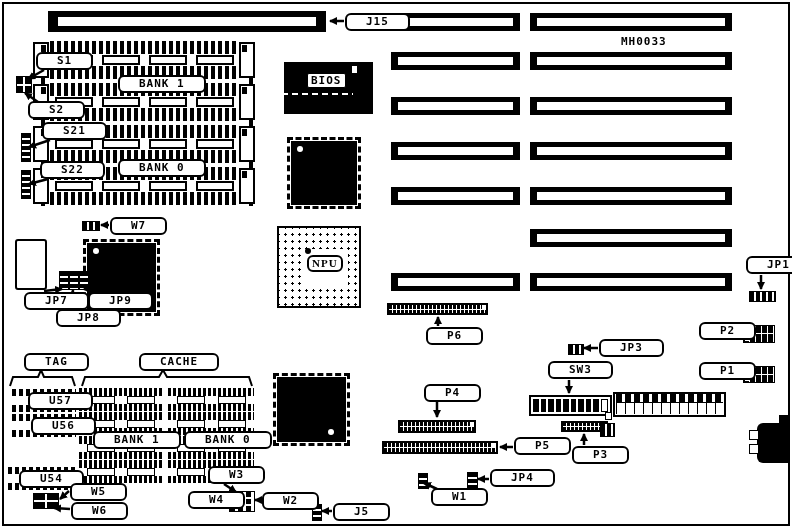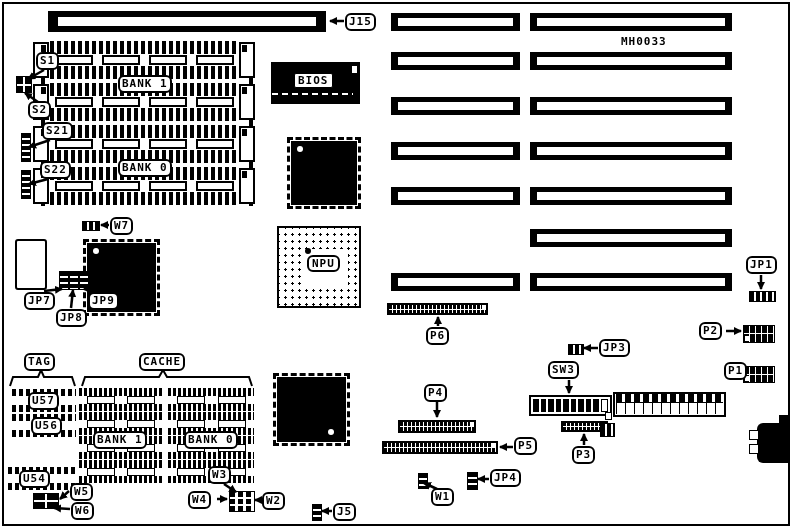--- a/index.html
+++ b/index.html
@@ -2,21 +2,21 @@
 <html><head>
 <meta charset="utf-8">
 <style>
   html,body{margin:0;padding:0;background:#fff;}
   .board{position:relative;width:792px;height:528px;background:#fff;overflow:hidden;
          font-family:"DejaVu Sans Mono",monospace;}
   .frame{position:absolute;inset:2px;border:2px solid #000;}
 
   
   .co{position:absolute;z-index:30;background:#fff;border:2px solid #000;border-radius:6px;
-      padding:0 2px;font-weight:bold;font-size:11px;line-height:14px;letter-spacing:1px;
+      padding:0 19px;font-weight:bold;font-size:11px;line-height:14px;letter-spacing:1px;
       white-space:nowrap;color:#000;}
   .onchip{position:absolute;z-index:25;background:#fff;border:2px solid #000;border-radius:6px;
       padding:0 3px;font-weight:bold;font-size:11px;line-height:13px;letter-spacing:1px;color:#000;}
   .onchip-plain{position:absolute;z-index:25;background:#fff;padding:0 3px;font-weight:bold;
       font-size:11px;line-height:14px;letter-spacing:2px;color:#000;}
   .parttext{position:absolute;z-index:5;font-weight:bold;font-size:11px;letter-spacing:1px;color:#000;}
 
   
   .slot{position:absolute;height:18px;background:#000;}
   .slot i{position:absolute;left:7px;right:7px;top:5px;bottom:5px;background:#fff;}
@@ -55,21 +55,21 @@
   .dot-tl::after{content:'';position:absolute;left:6px;top:5px;width:6px;height:6px;background:#fff;border-radius:50%;}
   .dot-br::after{content:'';position:absolute;right:12px;bottom:7px;width:6px;height:6px;background:#fff;border-radius:50%;}
   .cpudot{position:absolute;left:5px;bottom:8px;width:9px;height:9px;background:#fff;border-radius:50%;}
   .dashline{position:absolute;height:2px;z-index:6;
       background:repeating-linear-gradient(90deg,#fff 0 6px,transparent 6px 10px);}
   .notch{position:absolute;background:#fff;z-index:6;}
 
   
   .npu{position:absolute;border:2px solid #000;background-color:#fff;
       background-image:radial-gradient(#000 1.2px,transparent 1.4px);
-      background-size:7px 7px;background-position:3px 3px;}
+      background-size:7px 7px;background-position:3px 3px;font-family:Liberation Serif, serif;}
   .npu-center{position:absolute;left:25px;top:21px;width:44px;height:37px;background:#fff;}
   .npu-dot{position:absolute;left:26px;top:20px;width:6px;height:6px;background:#000;border-radius:50%;}
 
   
   .vjmp{position:absolute;border:1px solid #000;
       background:repeating-linear-gradient(180deg,#000 0 4px,#fff 4px 6px);}
   .hjmp{position:absolute;border:1px solid #000;
       background:repeating-linear-gradient(90deg,#000 0 4px,#fff 4px 6px);}
   .xblk{position:absolute;background:
       linear-gradient(#fff,#fff) center/2px 100% no-repeat,
@@ -209,21 +209,21 @@
   <div class="vjmp" style="left:21px;top:170px;width:8px;height:27px"></div>
   <div class="hjmp" style="left:82px;top:221px;width:16px;height:8px"></div>
 
   <div class="wdip" style="left:15px;top:239px;width:28px;height:47px"></div>
   <div class="qfp dot-tl" style="left:87px;top:243px;width:69px;height:69px"></div>
   <div class="vjmp" style="left:59px;top:271px;width:8px;height:17px"></div>
   <div class="vjmp" style="left:69px;top:271px;width:8px;height:17px"></div>
   <div class="vjmp" style="left:79px;top:271px;width:8px;height:17px"></div>
 
 
-  <div class="chip" style="left:271px;top:62px;width:89px;height:42px">
+  <div class="chip" style="left:284px;top:62px;width:89px;height:52px">
     <span class="onchip" style="left:23px;top:11px;border-width:1px;border-radius:2px">BIOS</span>
   </div>
   <i class="dashline" style="left:272px;top:93px;width:81px"></i>
   <i class="notch" style="left:352px;top:66px;width:5px;height:7px"></i>
 
   <div class="qfp dot-tl" style="left:291px;top:141px;width:66px;height:64px"></div>
 
   <div class="npu" style="left:277px;top:226px;width:80px;height:78px">
     <div class="npu-center"></div>
     <i class="npu-dot"></i>
@@ -396,14 +396,14 @@
   <div class="co" style="left:431px;top:488px">W1</div>
   <div class="co" style="left:490px;top:469px">JP4</div>
   <div class="co" style="left:426px;top:327px">P6</div>
   <div class="co" style="left:424px;top:384px">P4</div>
   <div class="co" style="left:514px;top:437px">P5</div>
   <div class="co" style="left:572px;top:446px">P3</div>
   <div class="co" style="left:548px;top:361px">SW3</div>
   <div class="co" style="left:599px;top:339px">JP3</div>
   <div class="co" style="left:746px;top:256px">JP1</div>
   <div class="co" style="left:699px;top:322px">P2</div>
-  <div class="co" style="left:724px;top:362px">P1</div>
+  <div class="co" style="left:699px;top:362px">P1</div>
 </div>
 
 </body></html>

